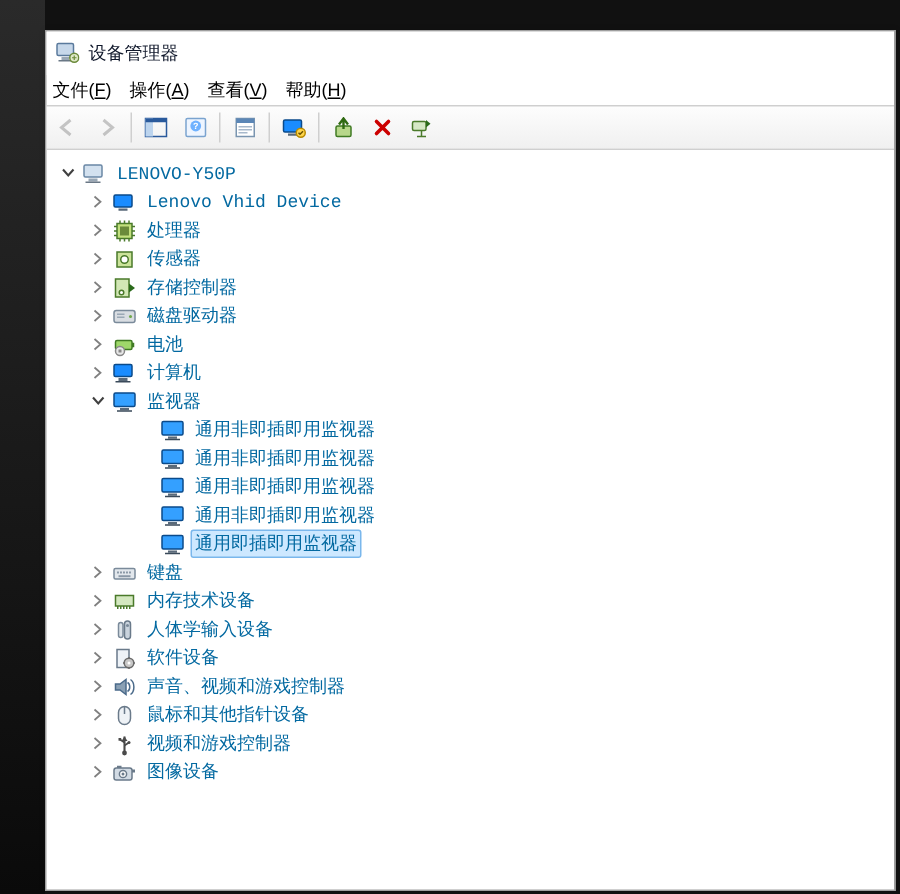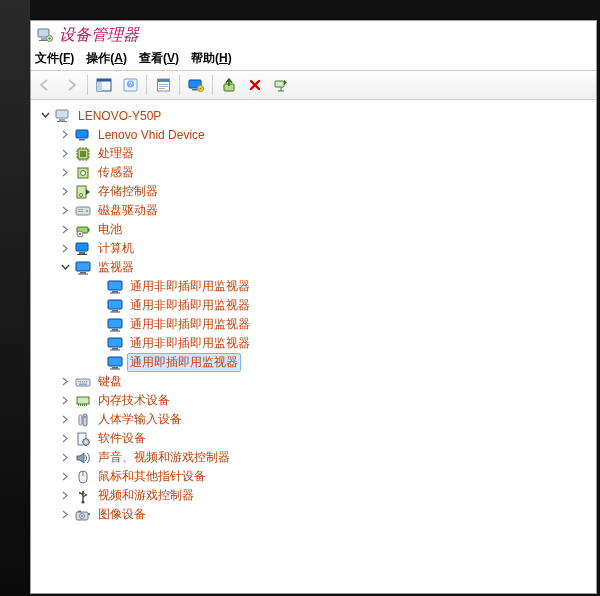--- a/index.html
+++ b/index.html
@@ -25,33 +25,32 @@
   }
   .titlebar {
     height: 28px;
     display: flex;
     align-items: center;
     padding: 0 6px;
     gap: 6px;
     background: #ffffff;
   }
   .title-text {
-    font-size: 16px;
-    color: #be185d;
-    font-style: italic;
+    font-size: 12px;
+    color: #0f172a;
   }
   .menubar {
     height: 20px;
     display: flex;
+    align-items: center;
     padding: 0 4px;
     gap: 12px;
     font-size: 12px;
     color: #000;
     border-top: 1px solid #fff;
-    font-weight: bold;
   }
   .menubar .menu-item u { text-decoration: underline; }
   .toolbar {
     height: 26px;
     display: flex;
     align-items: center;
     padding: 1px 2px;
     border-top: 1px solid #cfcfcf;
     border-bottom: 1px solid #cfcfcf;
     background: linear-gradient(#fdfdfd, #f0f0f0);
@@ -90,21 +89,22 @@
     height: 12px;
     display: inline-flex;
     align-items: center;
     justify-content: center;
     color: #5b5b5b;
     font-size: 10px;
   }
   .expander.blank { visibility: hidden; }
   .label {
     padding: 1px 3px;
-    color: #c2410c;
+    color: #0369a1;
+    font-family: Liberation Mono, monospace;
   }
   .label.selected {
     background: #cde8ff;
     border: 1px solid #7ab7ec;
     border-radius: 2px;
     padding: 0 2px;
   }
   .ico {
     width: 16px;
     height: 16px;

